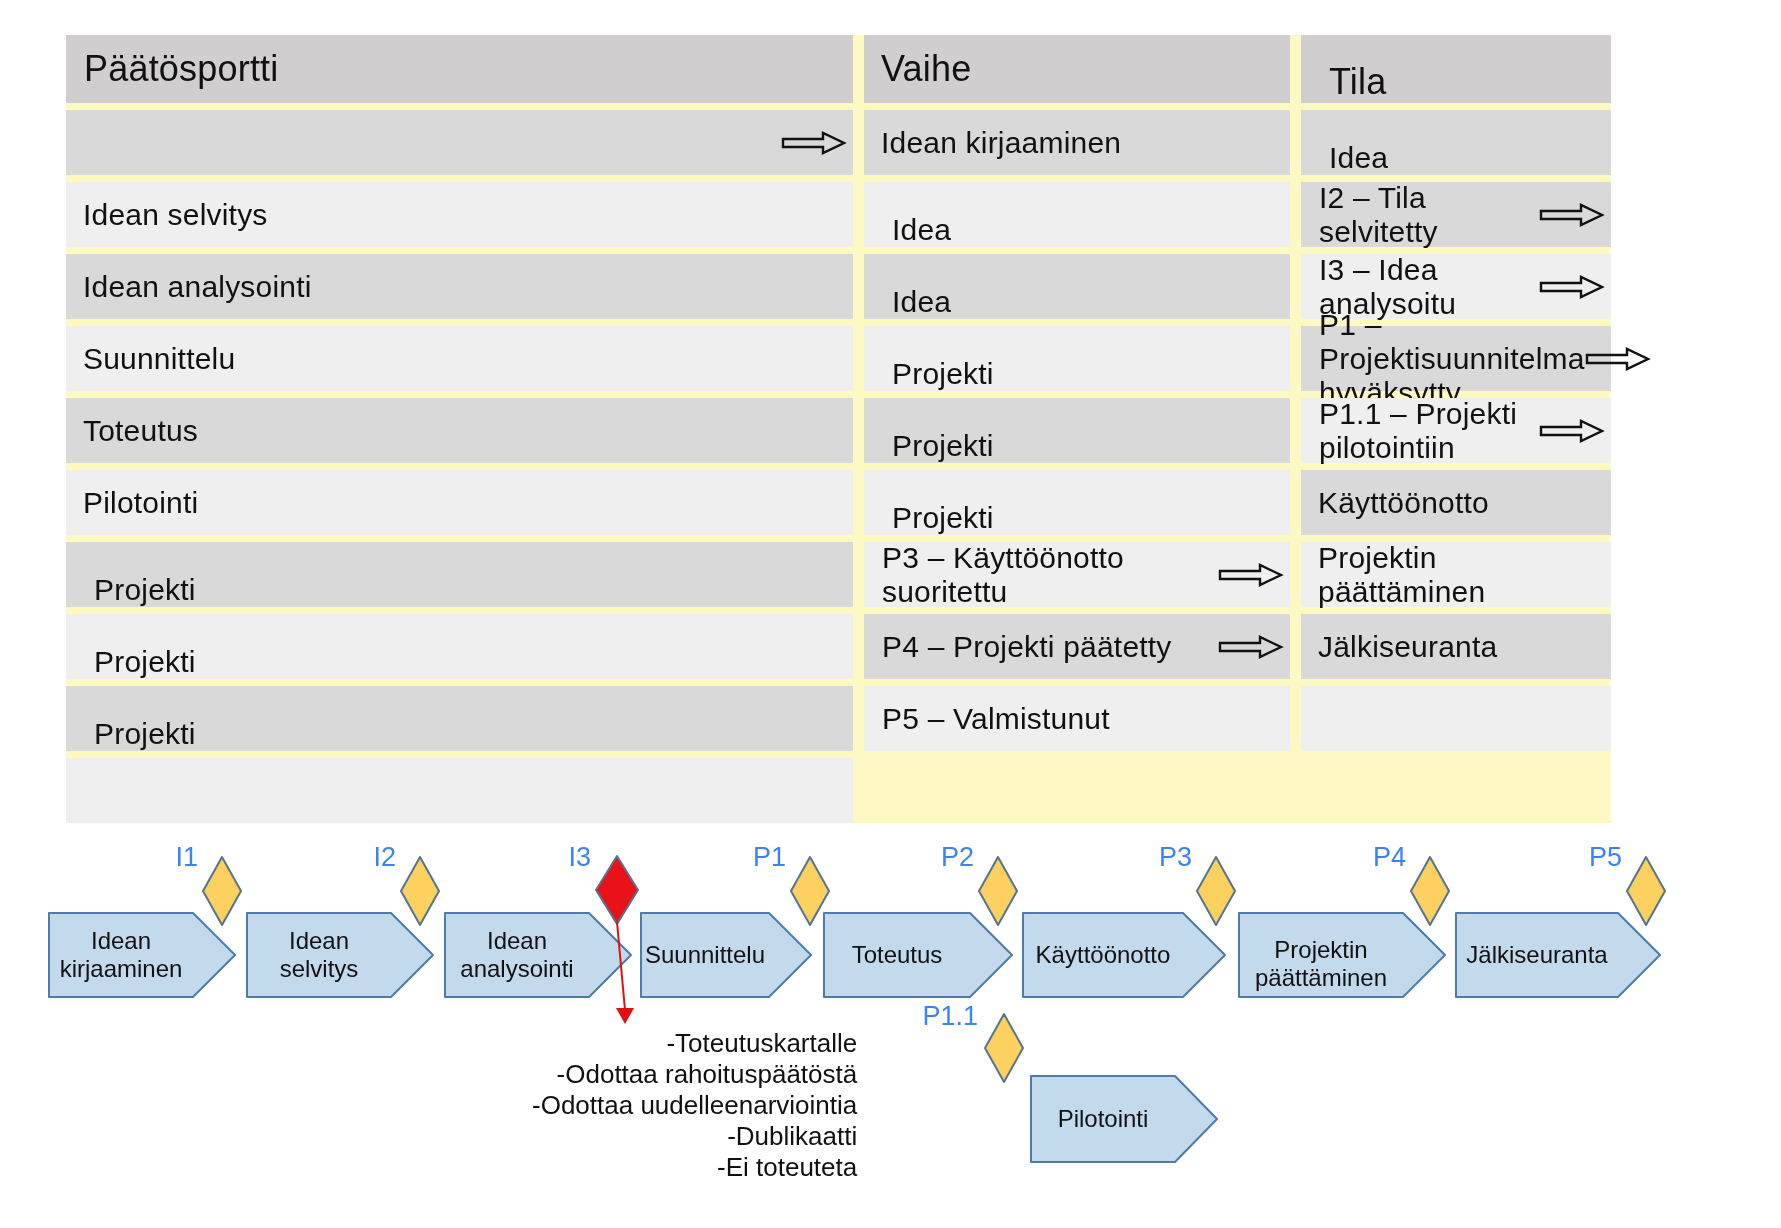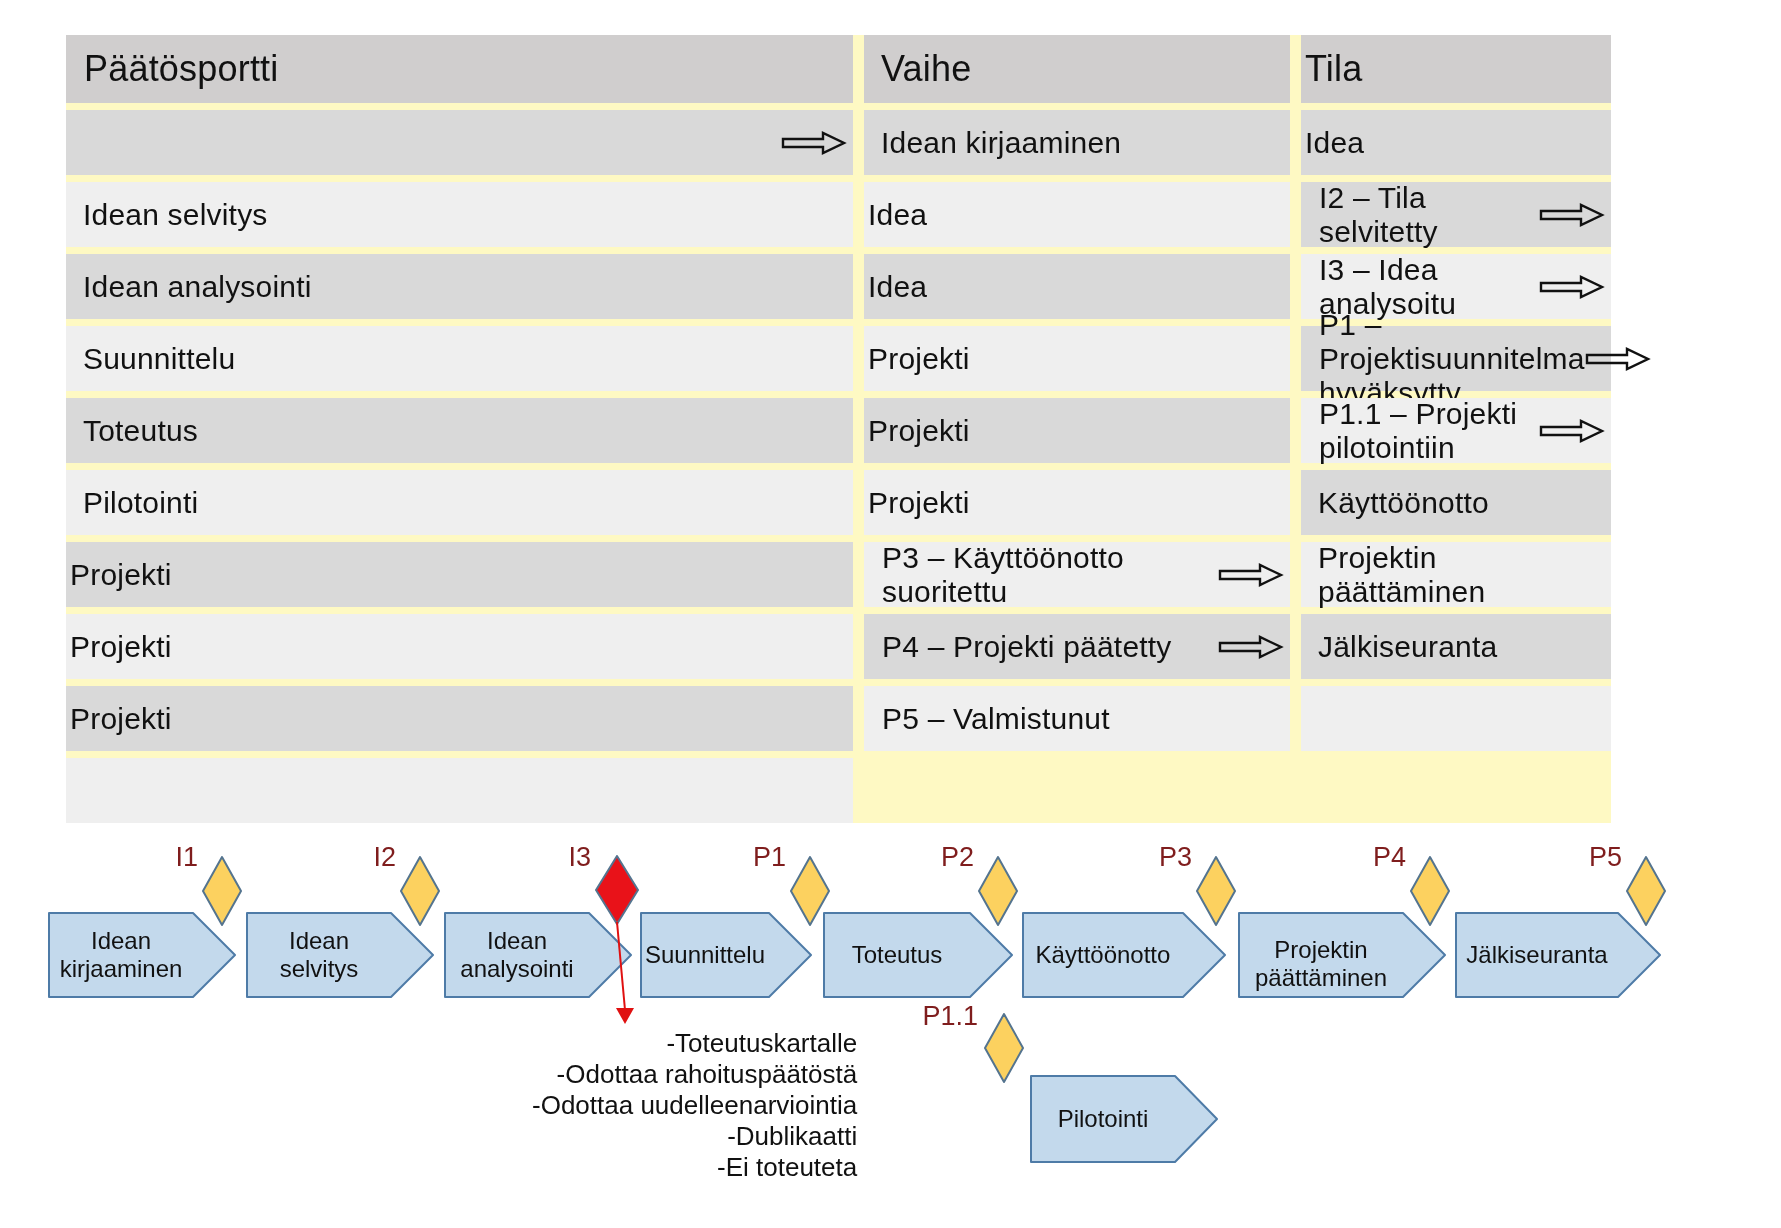--- a/index.html
+++ b/index.html
@@ -13,35 +13,35 @@
     display:grid;grid-template-columns:787px 426px 310px;
     grid-template-rows:68px repeat(10,65px);
     column-gap:11px;row-gap:7px;background:#fef9c3;
   }
   .cell{display:flex;align-items:center;font-size:30px;letter-spacing:.2px;}
   .hcell{background:#d0cece;font-size:36px;}
   .dark{background:#d9d9d9;}
   .light{background:#efefef;}
   .cg{padding-left:18px;justify-content:space-between;}
   .cp{padding-left:17px;}
-  .cs{padding-left:4px;}
+  .cs{padding-left:28px;align-items:flex-end;}
   .arrowicon{flex:0 0 auto;margin-right:6px;}
   .arrowicon polygon{fill:none;stroke:#111111;stroke-width:2.4;stroke-linejoin:miter;}
   
   .chev{position:absolute;}
   .chev svg{position:absolute;left:0;top:0;}
   .chevp{fill:#c3d9ec;stroke:#4e7ba7;stroke-width:2;stroke-linejoin:round;}
   .chevlabel{
     position:absolute;left:0;top:0;bottom:0;display:flex;align-items:center;justify-content:center;
     text-align:center;white-space:pre-line;font-size:24px;line-height:1.15;color:#111;
   }
   .gate{position:absolute;}
   .gatep{fill:#fcd15f;stroke:#54748f;stroke-width:2;stroke-linejoin:round;}
   .gatep.red{fill:#e91219;}
-  .gatelabel{position:absolute;width:56px;text-align:right;font-size:27px;color:#7f1d1d;}
+  .gatelabel{position:absolute;width:56px;text-align:right;font-size:27px;color:#3b82f6;}
   #annotation{position:absolute;left:532px;top:1028px;font-size:26px;line-height:31px;color:#111;text-align:right;}
   #red-arrow{position:absolute;left:592px;top:918px;}
   #red-arrow line{stroke:#e01010;stroke-width:2;}
   #red-arrow polygon{fill:#e01010;}
 </style>
 </head>
 <body>
 
 <div id="canvas">
 

